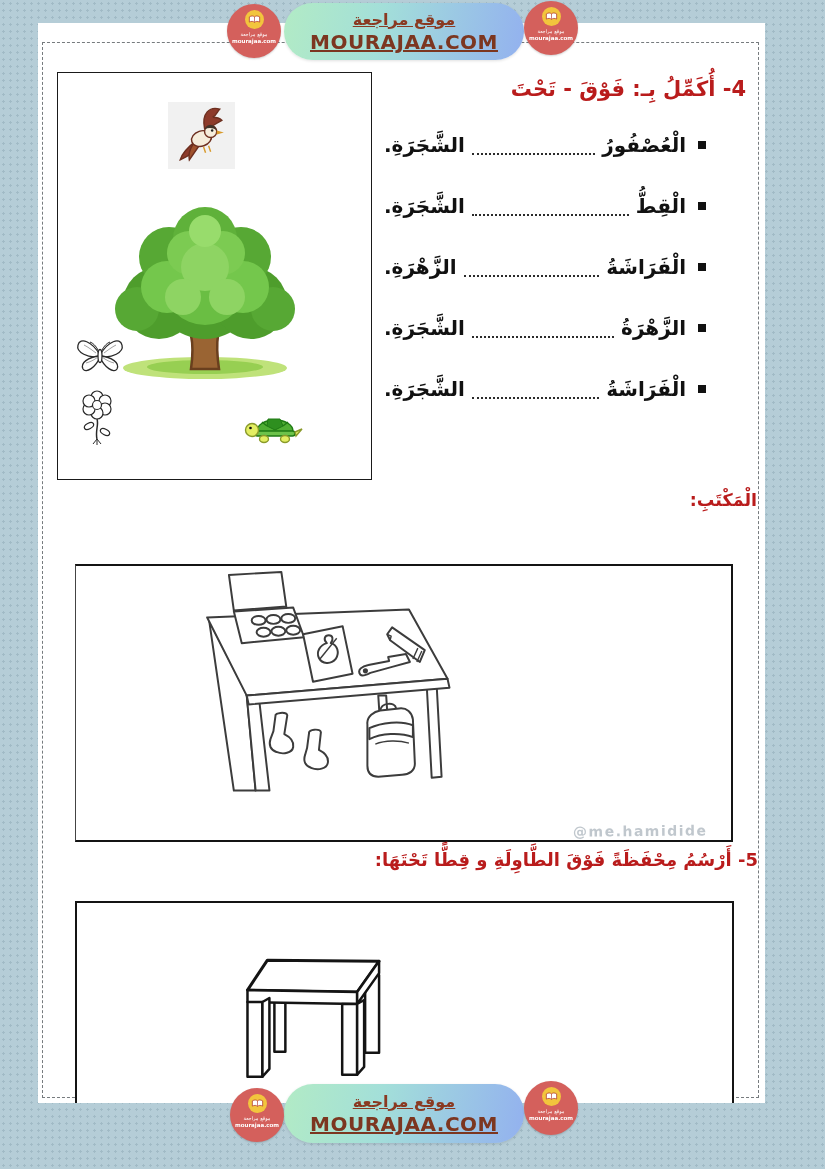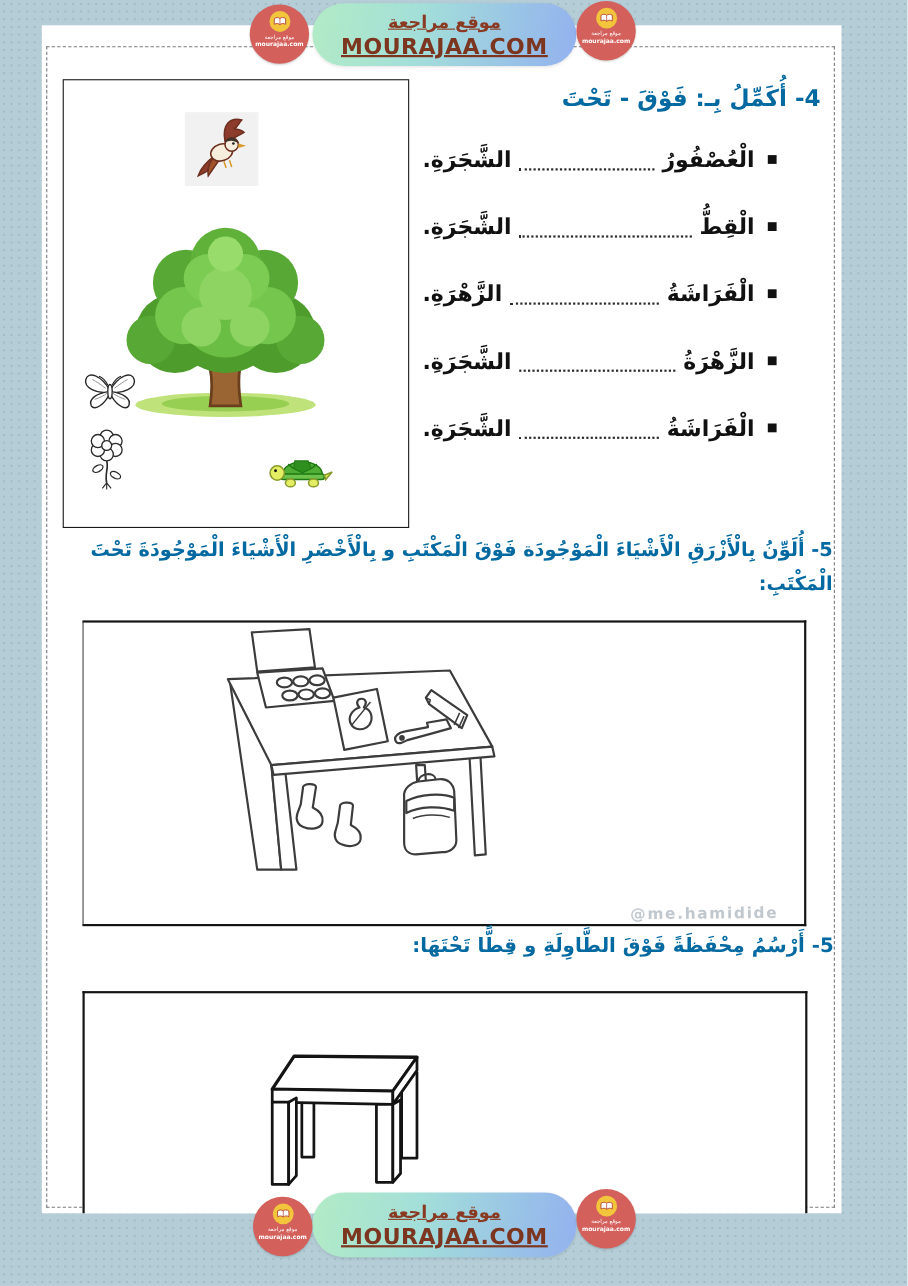--- a/index.html
+++ b/index.html
@@ -39,21 +39,21 @@
     box-shadow:0 1px 2px rgba(0,0,0,.18);
   }
   .badge-yellow{
     width:19px;height:19px;border-radius:50%;background:#f2c53d;margin-top:6px;
     display:flex;align-items:center;justify-content:center;
   }
   .badge-ar{font-size:5px;color:#fff;margin-top:3px;direction:rtl;line-height:1.1;}
   .badge-url{font-size:5.5px;color:#fff;font-weight:700;line-height:1.1;}
   
   .qhead{
-    direction:rtl;text-align:right;font-weight:700;color:#0369a1;
+    direction:rtl;text-align:right;font-weight:700;color:#b91c1c;
     white-space:nowrap;line-height:1.4;
   }
   .q4-head{font-size:21px;}
   .q5-head{font-size:17.5px;white-space:normal;line-height:1.75;}
   .q5b-head{font-size:18px;}
   
   .fill-row{
     direction:rtl;display:flex;align-items:center;width:322px;height:38px;
     font-size:20px;font-weight:700;color:#111;
   }
@@ -192,21 +192,20 @@
         <ellipse cx="20" cy="32" rx="4.5" ry="3.5" fill="#e3ee62" stroke="#8a9a2b"></ellipse>
         <ellipse cx="41" cy="32" rx="4.5" ry="3.5" fill="#e3ee62" stroke="#8a9a2b"></ellipse>
         <path d="M51,25 L58,22 L52,29 Z" fill="#e3ee62" stroke="#8a9a2b"></path>
         <circle cx="8" cy="23" r="6.5" fill="#e3ee62" stroke="#8a9a2b"></circle>
         <circle cx="6.5" cy="21" r="1.3" fill="#111" stroke="none"></circle>
       </g>
     </svg>
   </div>
 
   <div class="abs qhead q5-head" style="top:462px;right:8px;width:712px;">
-    <div>5- أُلَوِّنُ بِالْأَزْرَقِ الْأَشْيَاءَ الْمَوْجُودَة فَوْقَ الْمَكْتَبِ و بِالْأَخْضَرِ الْأَشْيَاءَ الْمَوْجُودَةَ تَحْتَ</div>
     <div>الْمَكْتَبِ:</div>
   </div>
 
   <div class="abs imgbox desk-box" style="left:37px;top:541px;width:655px;height:274px;">
     <svg width="655" height="274" viewBox="0 0 657 277">
       <g fill="#fff" stroke="#3c3c3c" stroke-width="2" stroke-linejoin="round">
 
         <polygon points="303,131 311,131 316,208 308,208"></polygon>
         <polygon points="352,121 362,120 367,213 357,214"></polygon>
 

